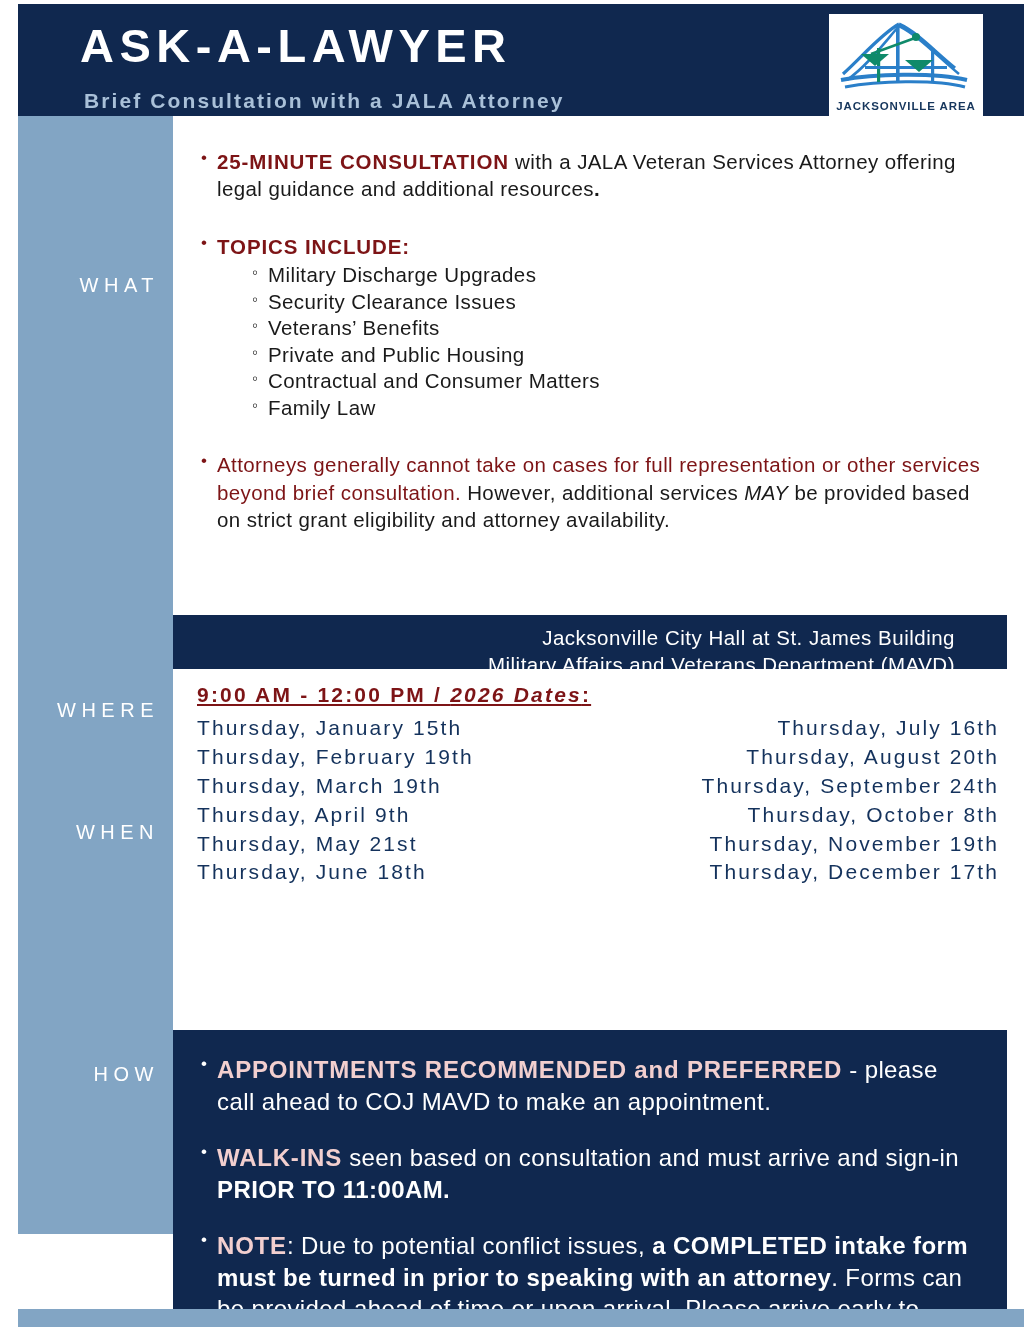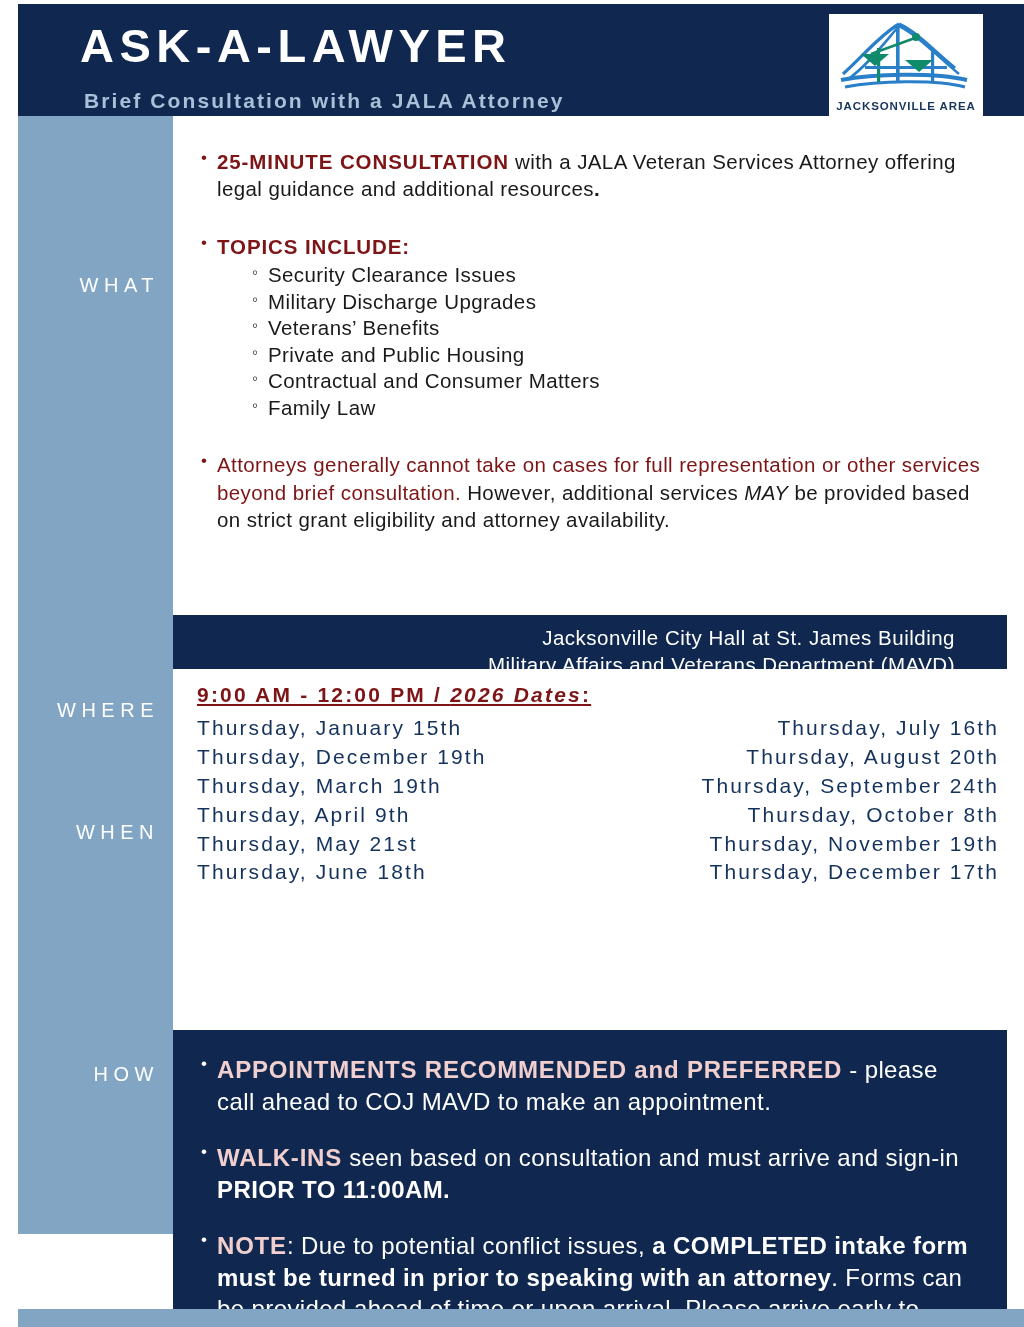--- a/index.html
+++ b/index.html
@@ -341,22 +341,22 @@
 
     <div class="block block-white what-block">
       <ul class="bullets">
         <li class="bullet red-b">
           <span class="red-strong">25-MINUTE CONSULTATION</span><span> with a JALA Veteran Services Attorney offering legal guidance and additional resources</span><b>.</b>
         </li>
         <li class="gap-lg" style="list-style:none;padding:0;"></li>
         <li class="bullet red-b">
           <span class="red-strong">TOPICS INCLUDE:</span>
           <ul class="subtopics">
+            <li>Military Discharge Upgrades</li>
             <li>Security Clearance Issues</li>
-            <li>Military Discharge Upgrades</li>
             <li>Veterans’ Benefits</li>
             <li>Private and Public Housing</li>
             <li>Contractual and Consumer Matters</li>
             <li>Family Law</li>
           </ul>
         </li>
         <li class="gap-lg" style="list-style:none;padding:0;"></li>
         <li class="bullet red-b">
           <span class="red-text">Attorneys generally cannot take on cases for full representation or other services beyond brief consultation.</span><span> However, additional services </span><i>MAY</i><span> be provided based on strict grant eligibility and attorney availability.</span>
         </li>
@@ -367,21 +367,21 @@
       <div class="where-line">Jacksonville City Hall at St. James Building</div>
       <div class="where-line">Military Affairs and Veterans Department (MAVD)</div>
       <div class="where-line">117 W. Duval St., Suite 175</div>
     </div>
 
     <div class="block block-white when-block">
       <div class="when-head"><span>9:00 AM - 12:00 PM / </span><span class="ital">2026 Dates</span><span>:</span></div>
       <div class="dates-grid">
         <div class="dates-col left">
           <div class="date-item">Thursday, January 15th</div>
-          <div class="date-item">Thursday, December 19th</div>
+          <div class="date-item">Thursday, February 19th</div>
           <div class="date-item">Thursday, March 19th</div>
           <div class="date-item">Thursday, April 9th</div>
           <div class="date-item">Thursday, May 21st</div>
           <div class="date-item">Thursday, June 18th</div>
         </div>
         <div class="dates-col right">
           <div class="date-item">Thursday, July 16th</div>
           <div class="date-item">Thursday, August 20th</div>
           <div class="date-item">Thursday, September 24th</div>
           <div class="date-item">Thursday, October 8th</div>

